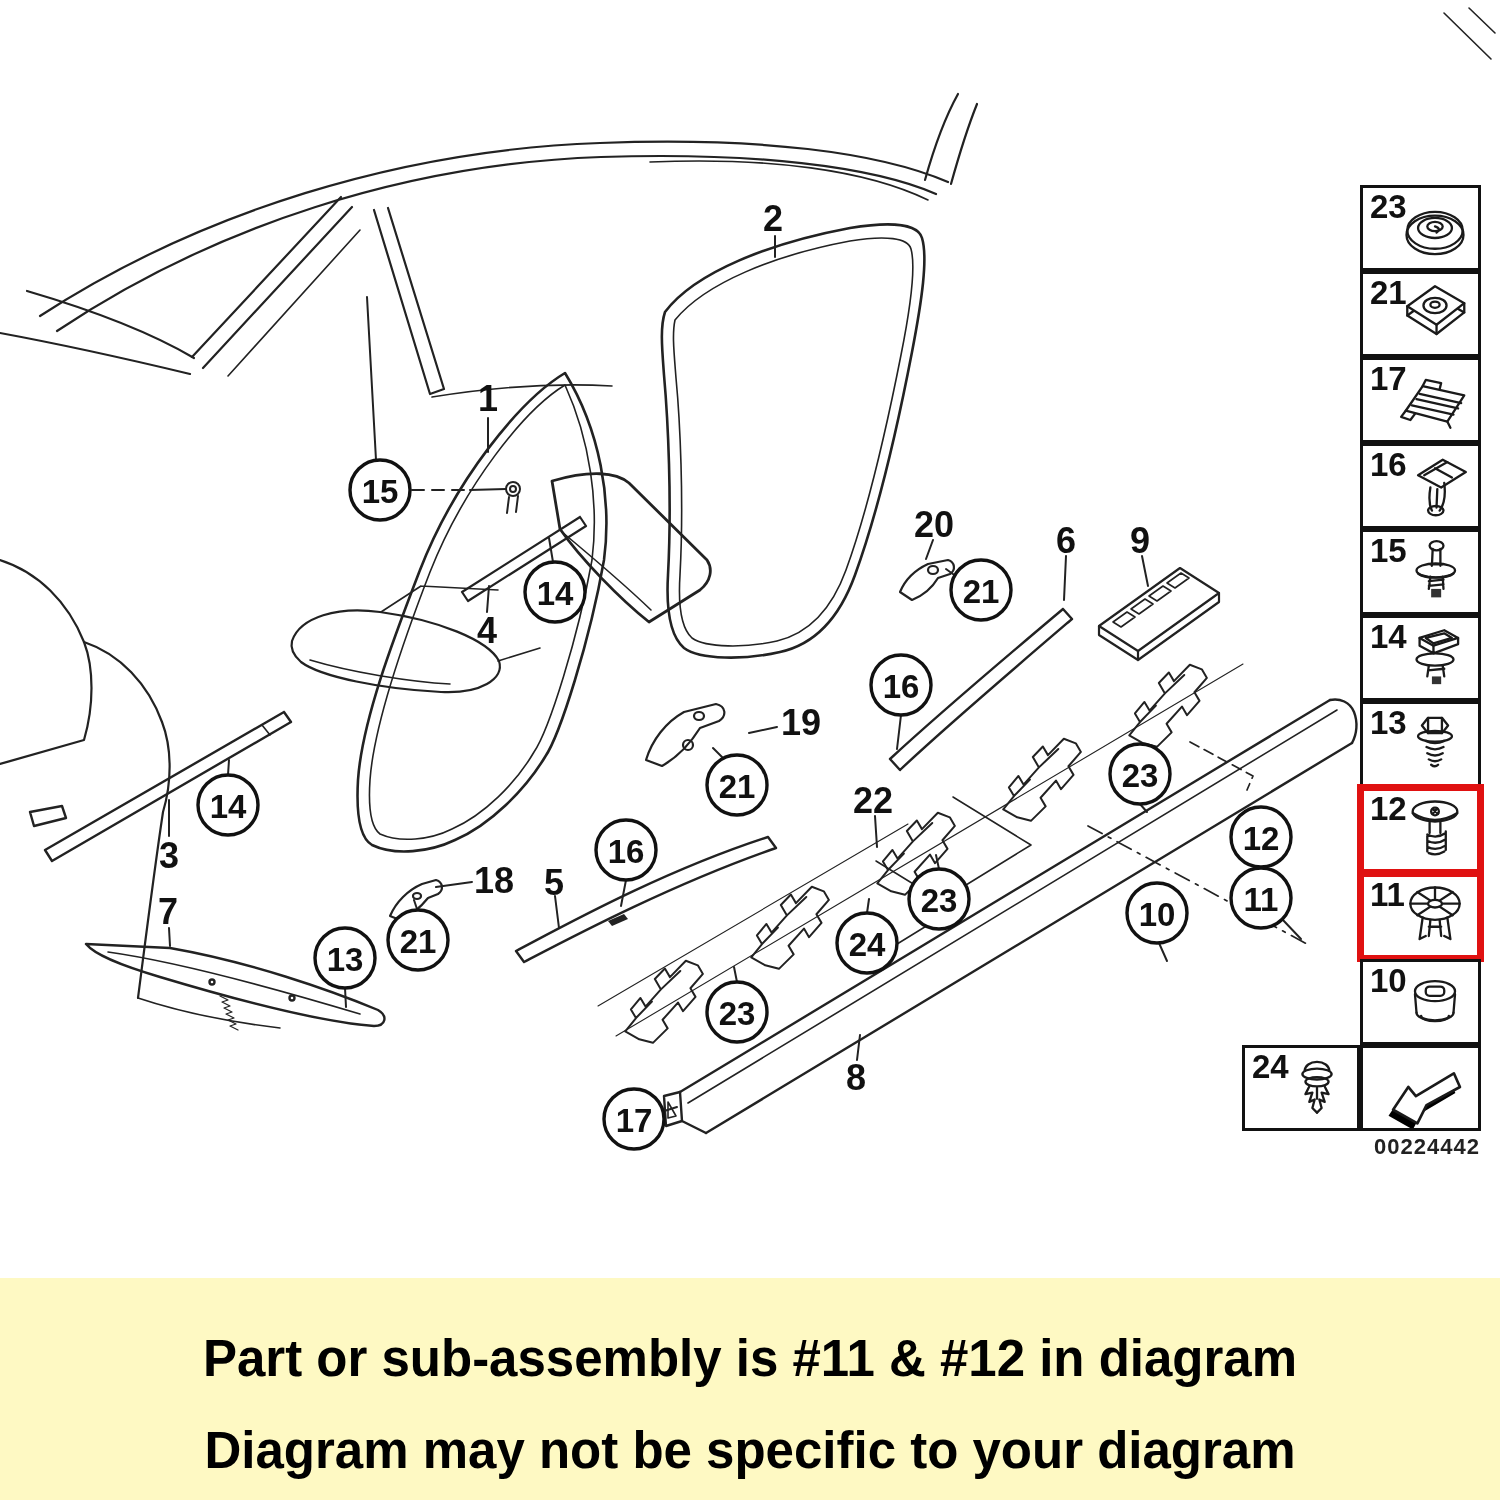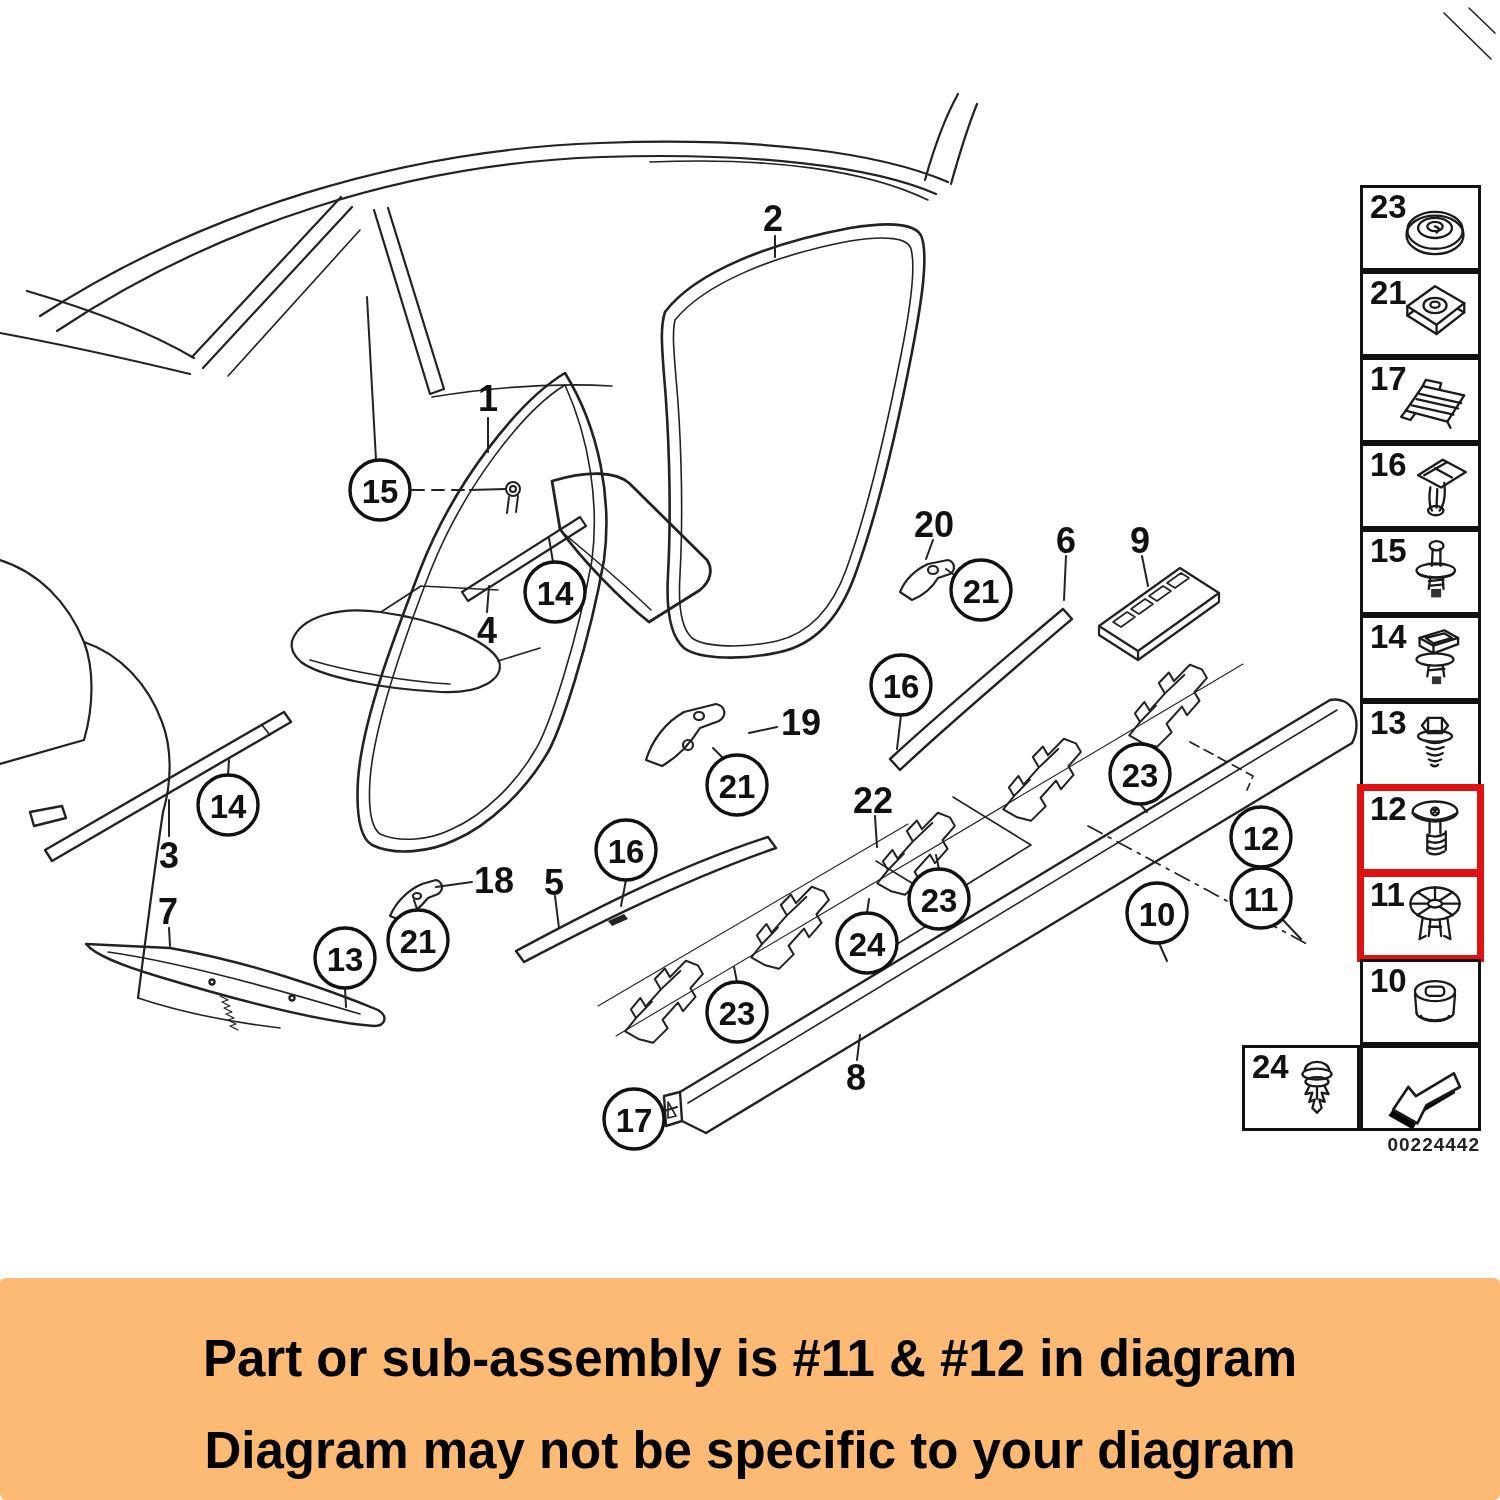--- a/index.html
+++ b/index.html
@@ -26,21 +26,21 @@
   .legend-box.arrowbox .ic{left:12px;top:4px;width:100px;height:76px;}
   .ic svg{width:100%;height:100%;}
   .ic path,.ic ellipse,.ic circle,.ic polygon,.ic polyline,.ic line,.ic rect{
     fill:none;stroke:#1a1a1a;stroke-width:3;stroke-linejoin:round;stroke-linecap:round;
   }
   .ic .fillw{fill:#fff;}
   .ic .filld{fill:#333;stroke:none;}
   .ic .fillb{fill:#000;stroke:none;}
   #diagram-id{
     position:absolute;left:1330px;top:1134px;width:150px;text-align:right;
-    font-size:19px;font-weight:bold;color:#222;letter-spacing:1px;
+    font-size:22px;font-weight:bold;color:#222;letter-spacing:1px;
   }
   
   .banner{
     position:absolute;left:0;top:1278px;width:1500px;height:222px;
     display:flex;flex-direction:column;align-items:center;justify-content:flex-start;
     padding-top:54px;box-sizing:border-box;gap:38px;
   }
   .banner .bline{font-size:51px;font-weight:bold;color:#000;line-height:1.05;white-space:nowrap;}
 </style>
 </head>
@@ -407,17 +407,17 @@
   </div>
   <div class="legend-box arrowbox">
     <span class="ic"><svg viewBox="0 0 100 100">
           <path class="fillb" d="M2,84 L22,54 32,64 82,36 90,54 46,80 34,102 Z"></path>
           <path class="fillw" d="M8,76 L28,46 38,58 88,28 96,46 52,70 40,94 Z" style="stroke-width:3.5"></path>
         </svg></span>
   </div>
 
   <div id="diagram-id">00224442</div>
 
-  <div class="banner" style="background: #fdba74; color: rgb(0, 0, 0); border-radius: 6px;">
+  <div class="banner" style="background: #fef9c3; color: rgb(0, 0, 0);">
     <div class="bline">Part or sub-assembly is #11 &amp; #12 in diagram</div>
     <div class="bline">Diagram may not be specific to your diagram</div>
   </div>
 </div>
 
 </body></html>

